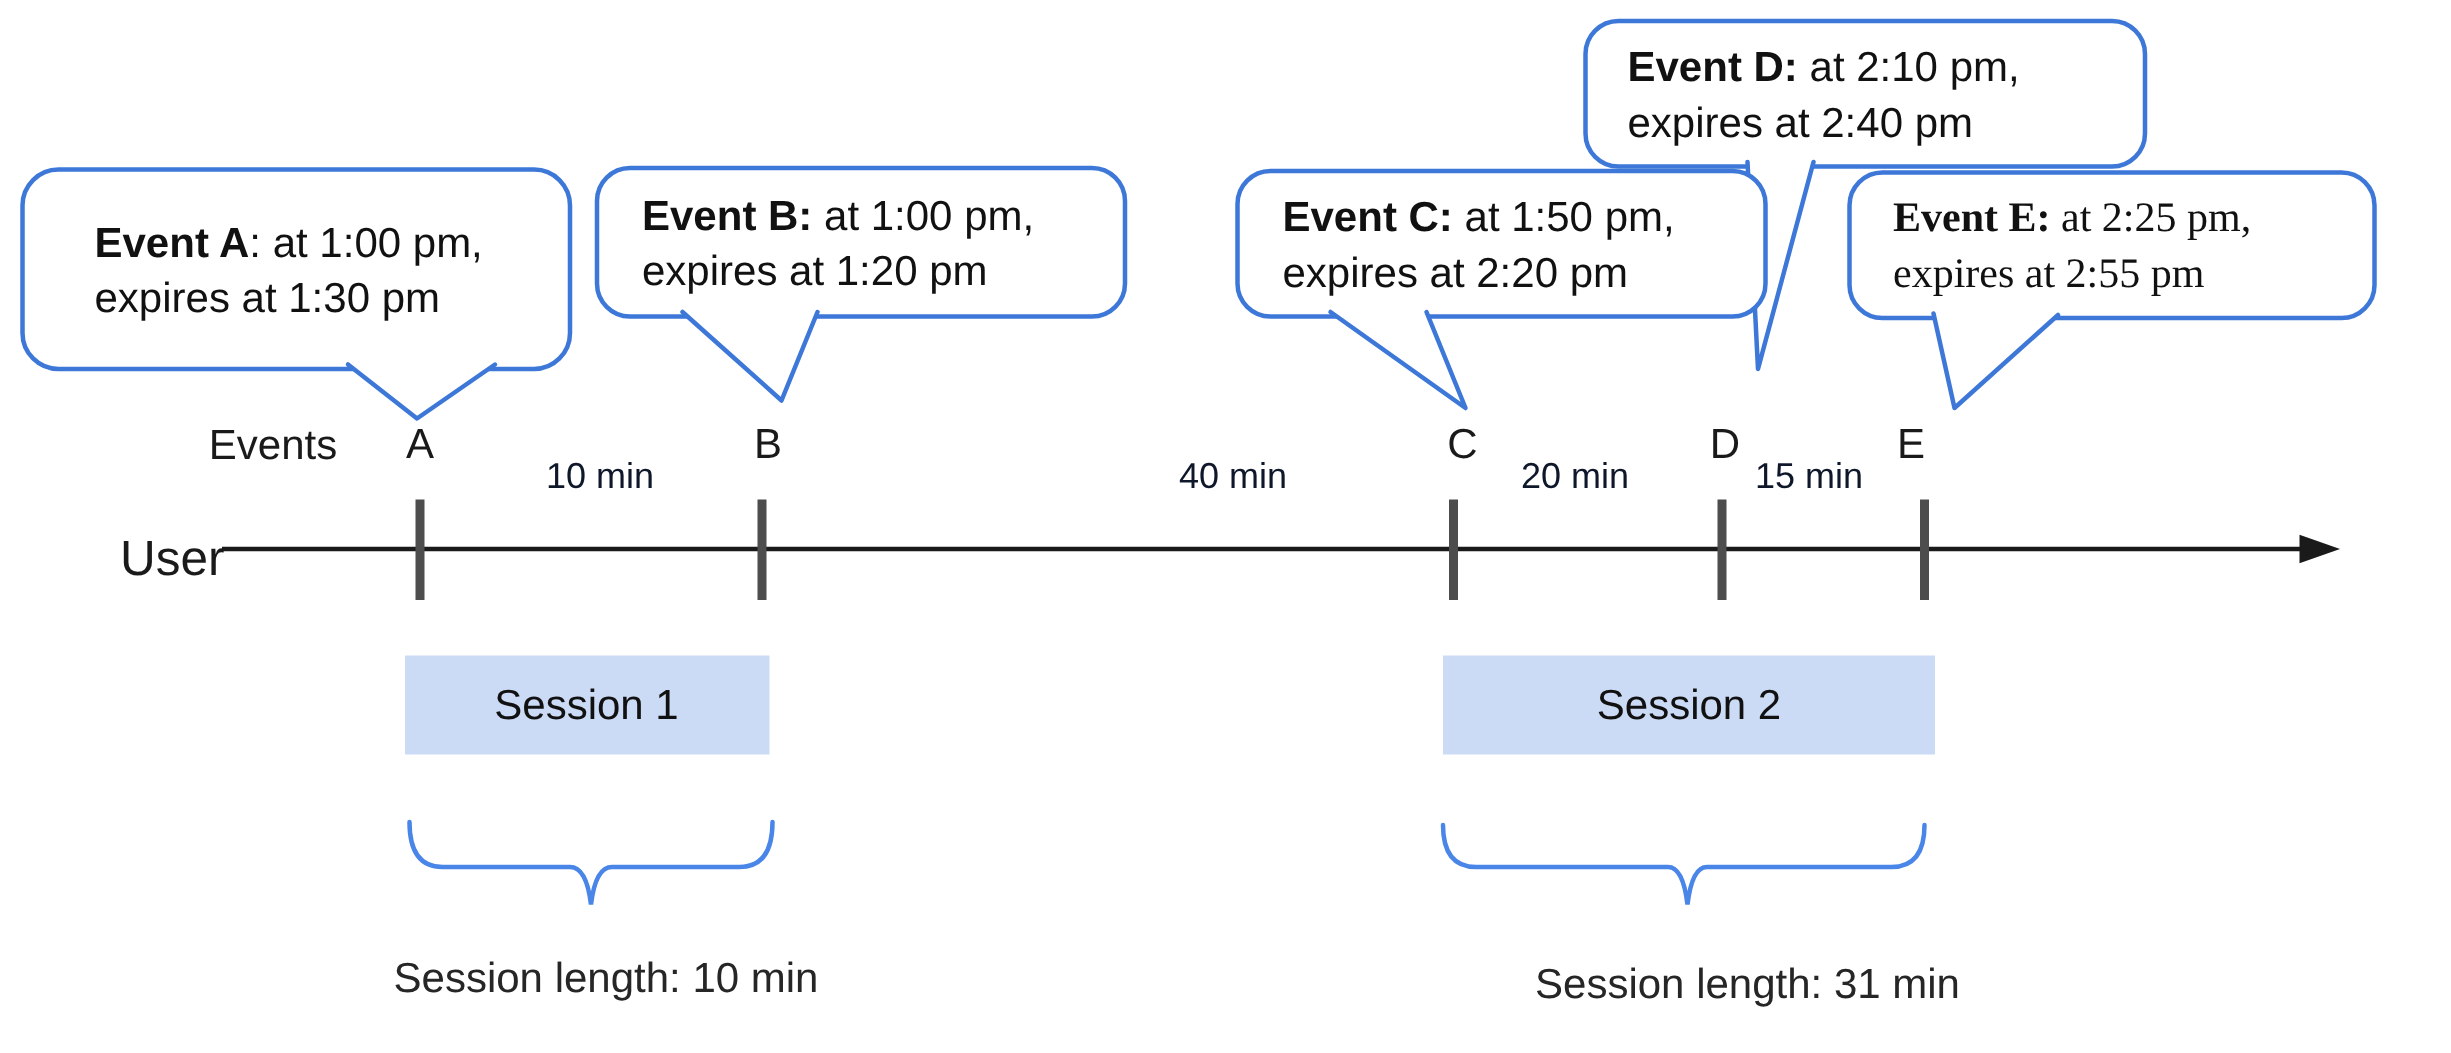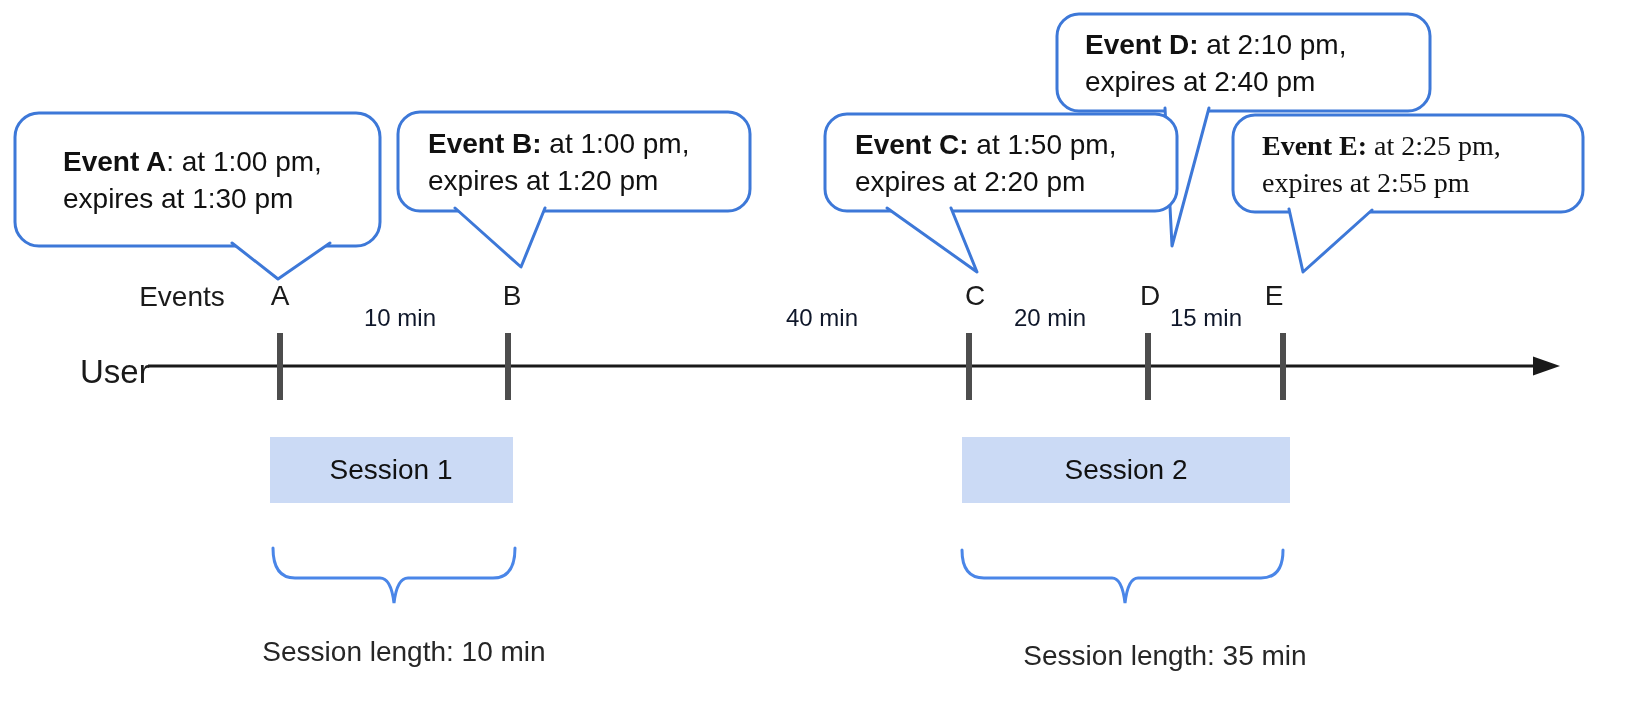--- a/index.html
+++ b/index.html
@@ -103,15 +103,15 @@
   <div class="lbl gap" style="left:776px;top:318px;margin-left:46px;">40 min</div>
   <div class="lbl gap" style="left:1050px;top:318px;">20 min</div>
   <div class="lbl gap" style="left:1206px;top:318px;">15 min</div>
 
   <div class="abs user" style="left:80px;top:372px;">User</div>
 
   <div class="lbl session-label" style="left:391px;top:470px;">Session 1</div>
   <div class="lbl session-label" style="left:1126px;top:470px;">Session 2</div>
 
   <div class="lbl session-length" style="left:404px;top:652px;">Session length: 10 min</div>
-  <div class="lbl session-length" style="left:1165px;top:656px;">Session length: 35 min</div>
+  <div class="lbl session-length" style="left:1165px;top:656px;">Session length: 31 min</div>
 
 </div>
 
 </body></html>

